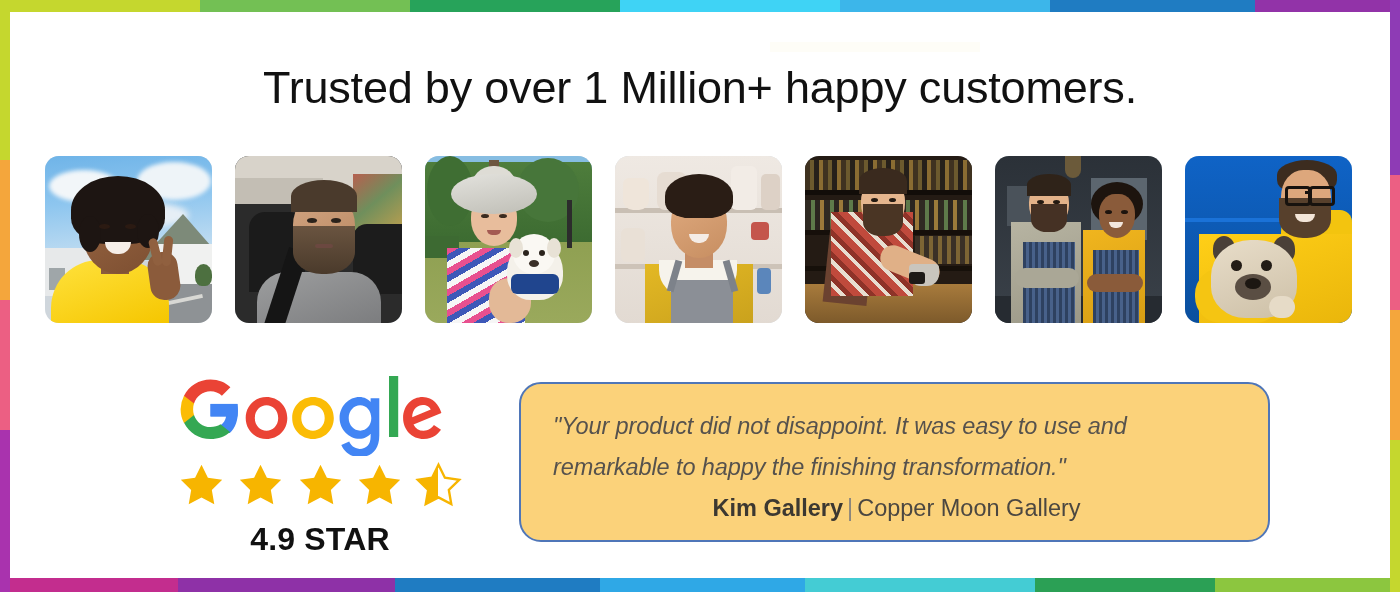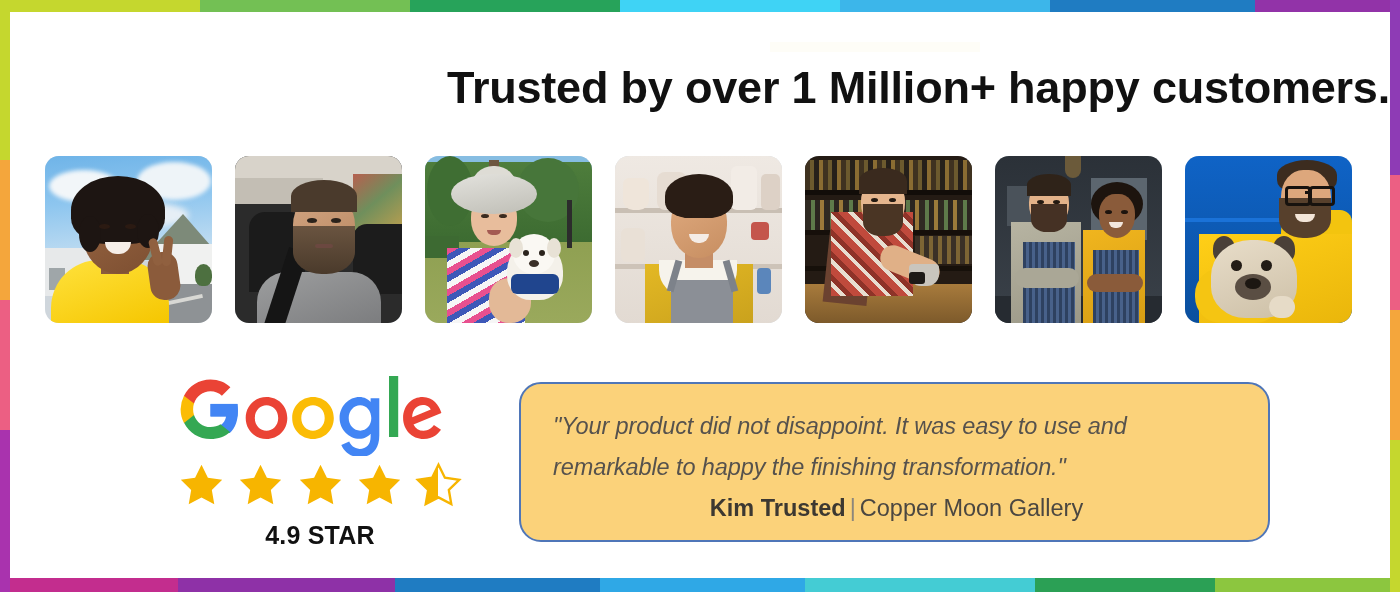--- a/index.html
+++ b/index.html
@@ -43,24 +43,24 @@
     background: #ffffff;
     z-index: 2;
   }
 
   
   .headline {
     position: absolute;
     left: 0;
     top: 48px;
     width: 1380px;
-    text-align: right;
+    text-align: center;
     font-size: 45px;
     line-height: 56px;
-    font-weight: 700;
+    font-weight: 400;
     color: #111111;
     letter-spacing: -0.2px;
     white-space: nowrap;
   }
 
   
   .artifact-band {
     position: absolute;
     left: 760px;
     top: 30px;
@@ -295,21 +295,21 @@
   }
   .stars {
     margin-top: 4px;
     text-align: center;
     line-height: 0;
   }
   .stars svg { display: inline-block; }
   .rating-main {
     margin-top: 9px;
     text-align: center;
-    font-size: 25px;
+    font-size: 32px;
     font-weight: 700;
     color: #111111;
     letter-spacing: 0.2px;
   }
   .rating-sub {
     margin-top: 2px;
     text-align: center;
     font-size: 16.5px;
     font-weight: 400;
     color: #1b1b1b;
@@ -603,18 +603,18 @@
 
       <div class="rating-main">4.9 STAR</div>
     </div>
 
     <div class="testimonial">
       <div class="quote-text">
         <span>"Your product did not disappoint. It was easy to use and</span>
         <span>remarkable to happy the finishing transformation."</span>
       </div>
       <div class="attribution">
-        <span class="attr-name">Kim Trusted</span><span class="attr-sep">|</span><span class="attr-org">Copper Moon Gallery</span>
+        <span class="attr-name">Kim Gallery</span><span class="attr-sep">|</span><span class="attr-org">Copper Moon Gallery</span>
       </div>
     </div>
 
   </div>
 </div>
 
 </body></html>

